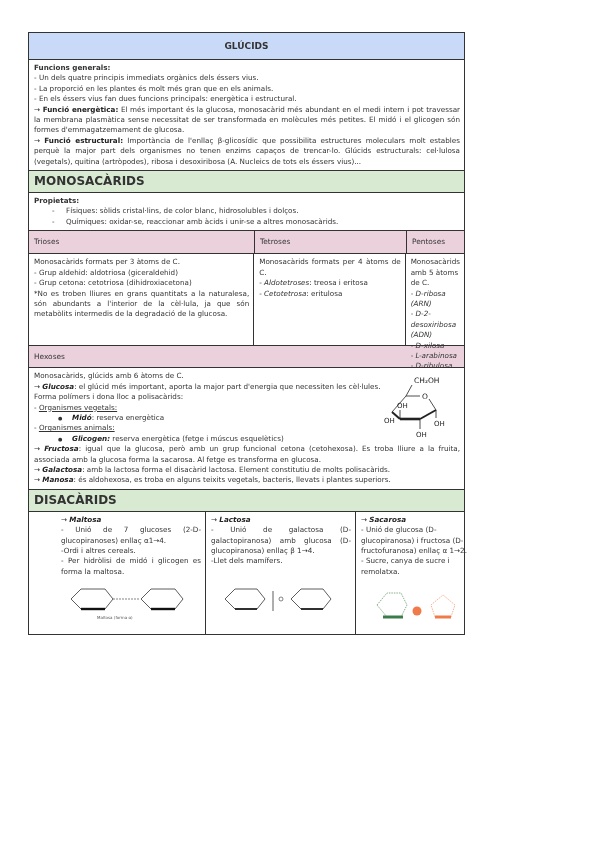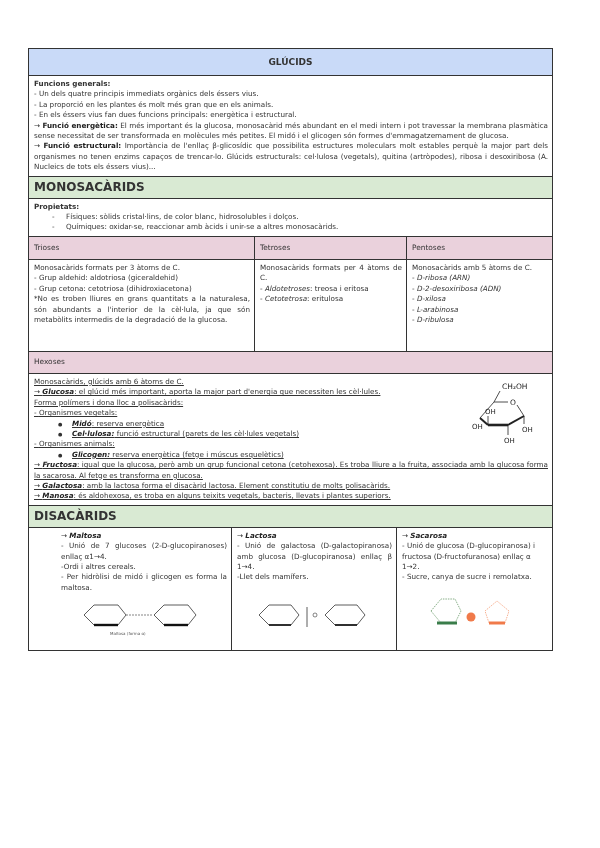--- a/index.html
+++ b/index.html
@@ -1,18 +1,18 @@
 <!DOCTYPE html>
 <html><head>
 <meta charset="utf-8">
 <style>
   * { box-sizing: border-box; margin: 0; padding: 0; }
   html, body { width: 600px; height: 848px; background: #ffffff; }
   body { font-family: "DejaVu Sans", sans-serif; color: #333; font-size: 7.2px; line-height: 10.4px; position: relative; }
-  .page { position: absolute; left: 28px; top: 48px; width: 525px; border: 1.5px solid #333; }
+  .page { position: absolute; left: 28px; top: 32px; width: 437px; border: 1.5px solid #333; }
   .row { border-bottom: 1.2px solid #333; }
   .row:last-child { border-bottom: none; margin-left: 27px; }
   .title { background: #c9daf8; height: 27px; display: flex; align-items: center; justify-content: center; font-weight: bold; font-size: 9px; color: #333; }
   .sec { background: #d9ead3; height: 22px; display: flex; align-items: center; padding-left: 5px; font-weight: bold; font-size: 12px; color: #333; }
   .pink { background: #ead1dc; }
   .cell { padding: 3px 4px 3px 5px; }
   .just { text-align: justify; }
   .u { font-weight: bold; }
   .ul { text-decoration: underline; }
   b { font-weight: bold; color: #222; }
@@ -20,21 +20,21 @@
   .grid3 { display: flex; }
   .grid3 > div { border-right: 1.2px solid #333; }
   .grid3 > div:last-child { border-right: none; }
   .hdr { height: 22px; display: flex; align-items: center; padding-left: 5px; font-size: 7.4px; color: #333; }
   .dashlist { list-style: none; padding-left: 18px; }
   .dashlist li { position: relative; padding-left: 14px; }
   .dashlist li::before { content: "-"; position: absolute; left: 0; }
   .bullets { list-style: none; padding-left: 24px; }
   .bullets li { position: relative; padding-left: 14px; }
   .bullets li::before { content: "●"; position: absolute; left: 0; font-size: 5px; }
-  .hex-body { position: relative; text-decoration: underline; }
+  .hex-body { position: relative; }
   .glucose-svg { position: absolute; right: 10px; top: 6px; }
   .mol { display: flex; justify-content: center; margin-top: 8px; }
 </style>
 </head>
 <body>
 
 <div class="page">
 
   <div class="row title">GLÚCIDS</div>
 
@@ -105,21 +105,20 @@
       <text x="32" y="63" font-size="7" font-family="DejaVu Sans, sans-serif" fill="#222">OH</text>
       <line x1="52" y1="36" x2="52" y2="44" stroke="#222" stroke-width="0.8"></line>
       <text x="50" y="52" font-size="7" font-family="DejaVu Sans, sans-serif" fill="#222">OH</text>
     </svg>
     <div>Monosacàrids, glúcids amb 6 àtoms de C.</div>
     <div>→ <b><i>Glucosa</i></b><span>: el glúcid més important, aporta la major part d'energia que necessiten les cèl·lules.</span></div>
     <div>Forma polímers i dona lloc a polisacàrids:</div>
     <div>- <span class="ul">Organismes vegetals:</span></div>
     <ul class="bullets">
       <li><b><i>Midó</i></b><span>: reserva energètica</span></li>
-      <li><b><i>Cel·lulosa:</i></b><span> funció estructural (parets de les cèl·lules vegetals)</span></li>
     </ul>
     <div>- <span class="ul">Organismes animals:</span></div>
     <ul class="bullets">
       <li><b><i>Glicogen:</i></b><span> reserva energètica (fetge i múscus esquelètics)</span></li>
     </ul>
     <div>→ <b><i>Fructosa</i></b><span>: igual que la glucosa, però amb un grup funcional cetona (cetohexosa). Es troba lliure a la fruita, associada amb la glucosa forma la sacarosa. Al fetge es transforma en glucosa.</span></div>
     <div>→ <b><i>Galactosa</i></b><span>: amb la lactosa forma el disacàrid lactosa. Element constitutiu de molts polisacàrids.</span></div>
     <div>→ <b><i>Manosa</i></b><span>: és aldohexosa, es troba en alguns teixits vegetals, bacteris, llevats i plantes superiors.</span></div>
   </div>
 

